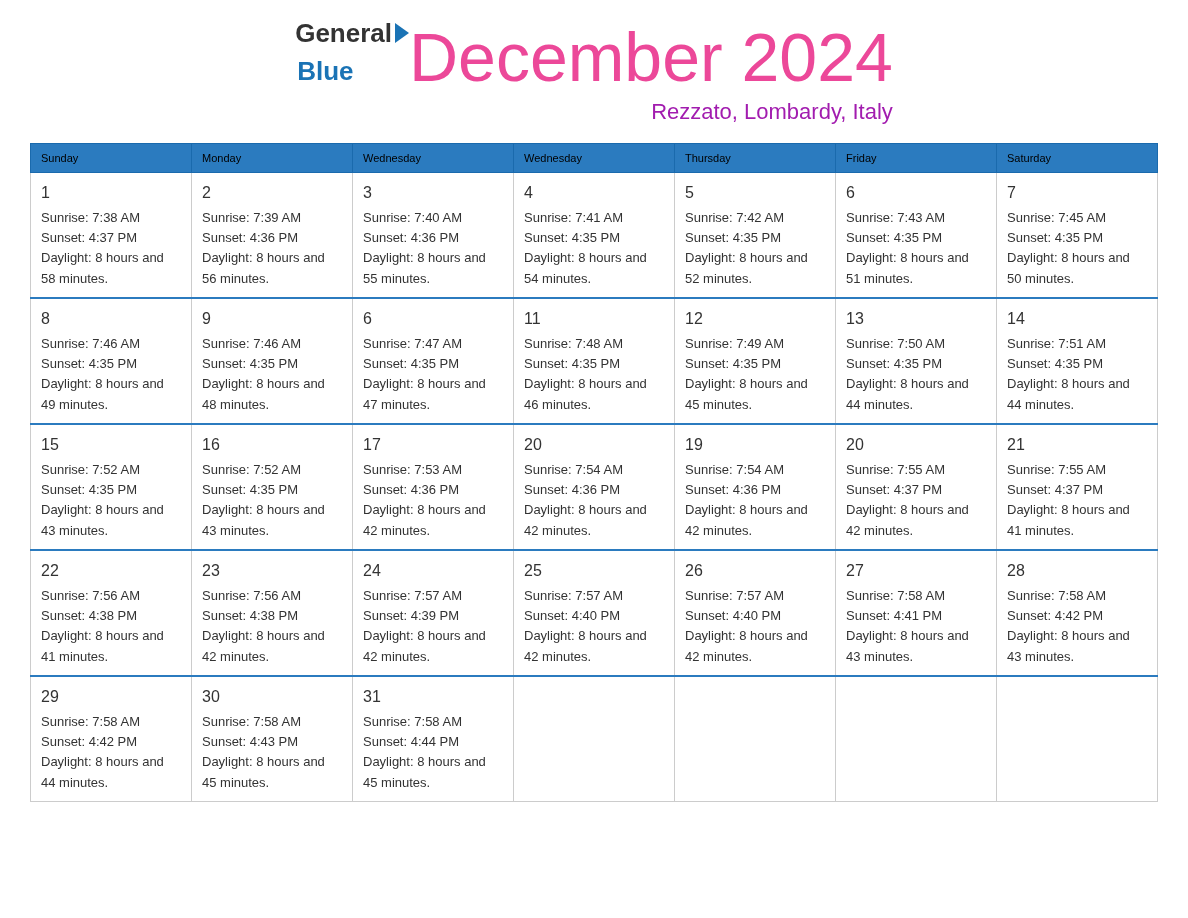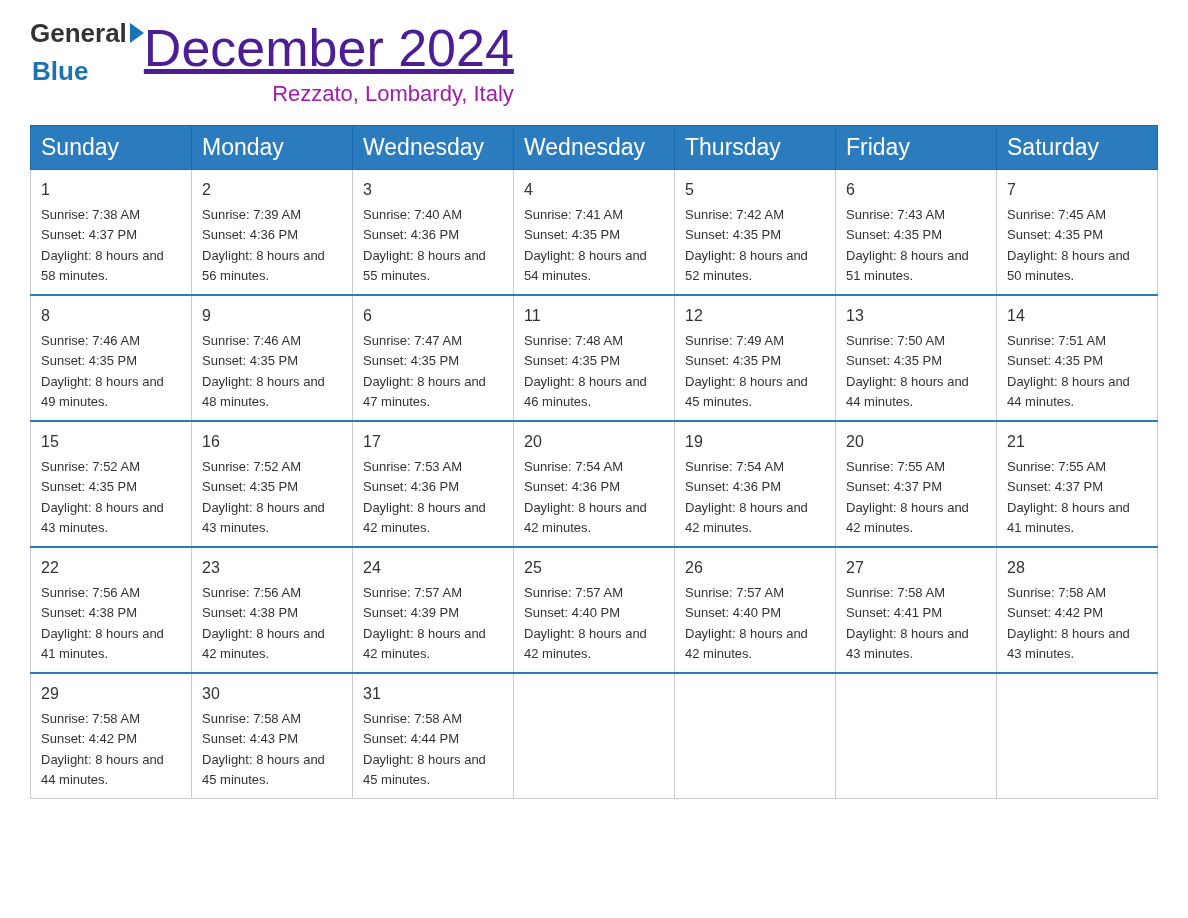--- a/index.html
+++ b/index.html
@@ -6,21 +6,21 @@
     body {
       font-family: Arial, Helvetica, sans-serif;
       background: #fff;
       color: #333;
       width: 1188px;
       min-height: 918px;
       padding: 20px 30px;
     }
     .header {
       display: flex;
-      justify-content: flex-start;
+      justify-content: center;
       align-items: flex-start;
       margin-bottom: 18px;
     }
     .logo {
       display: flex;
       flex-direction: column;
       align-items: flex-start;
     }
     .logo-text {
       display: flex;
@@ -45,40 +45,39 @@
       color: #1a73b5;
       font-size: 26px;
       font-weight: bold;
       margin-top: 10px;
       margin-left: 2px;
     }
     .title-block {
       text-align: right;
     }
     .month-title {
-      font-size: 52px;
+      font-size: 68px;
       font-weight: normal;
-      color: #4c1d95;
+      color: #ec4899;
       line-height: 1.1;
-      text-decoration: underline;
     }
     .location {
       font-size: 22px;
       color: #a21caf;
       margin-top: 4px;
     }
     .calendar-table {
       width: 100%;
       border-collapse: collapse;
       border: 1px solid #888;
     }
     .calendar-table th {
       background-color: #2b7bbf;
-      color: #ffffff;
-      font-size: 23px;
+      color: #000000;
+      font-size: 11px;
       font-weight: normal;
       padding: 8px 10px;
       text-align: left;
       border: 1px solid #1a6aad;
     }
     .calendar-table td {
       vertical-align: top;
       padding: 8px 10px;
       font-size: 13.5px;
       line-height: 1.5;

